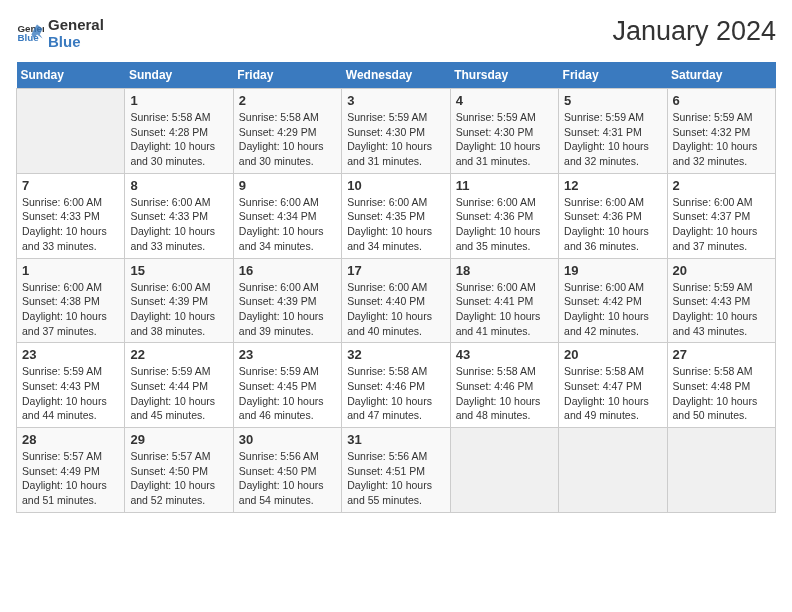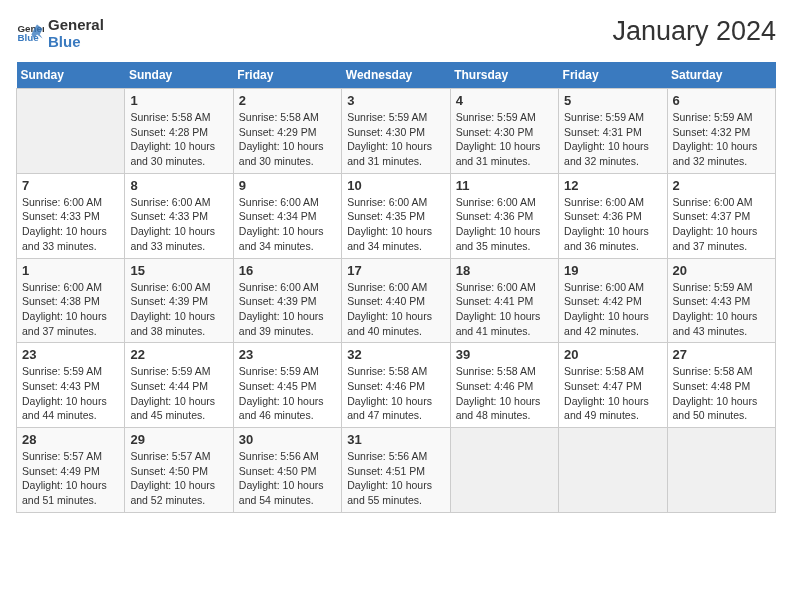--- a/index.html
+++ b/index.html
@@ -211,21 +211,21 @@
         </td>
         <td>
           <span class="day-number">23</span>
           <div class="day-info">Sunrise: 5:59 AM<br>Sunset: 4:45 PM<br>Daylight: 10 hours<br>and 46 minutes.</div>
         </td>
         <td>
           <span class="day-number">32</span>
           <div class="day-info">Sunrise: 5:58 AM<br>Sunset: 4:46 PM<br>Daylight: 10 hours<br>and 47 minutes.</div>
         </td>
         <td>
-          <span class="day-number">39</span>
+          <span class="day-number">43</span>
           <div class="day-info">Sunrise: 5:58 AM<br>Sunset: 4:46 PM<br>Daylight: 10 hours<br>and 48 minutes.</div>
         </td>
         <td>
           <span class="day-number">20</span>
           <div class="day-info">Sunrise: 5:58 AM<br>Sunset: 4:47 PM<br>Daylight: 10 hours<br>and 49 minutes.</div>
         </td>
         <td>
           <span class="day-number">27</span>
           <div class="day-info">Sunrise: 5:58 AM<br>Sunset: 4:48 PM<br>Daylight: 10 hours<br>and 50 minutes.</div>
         </td>

